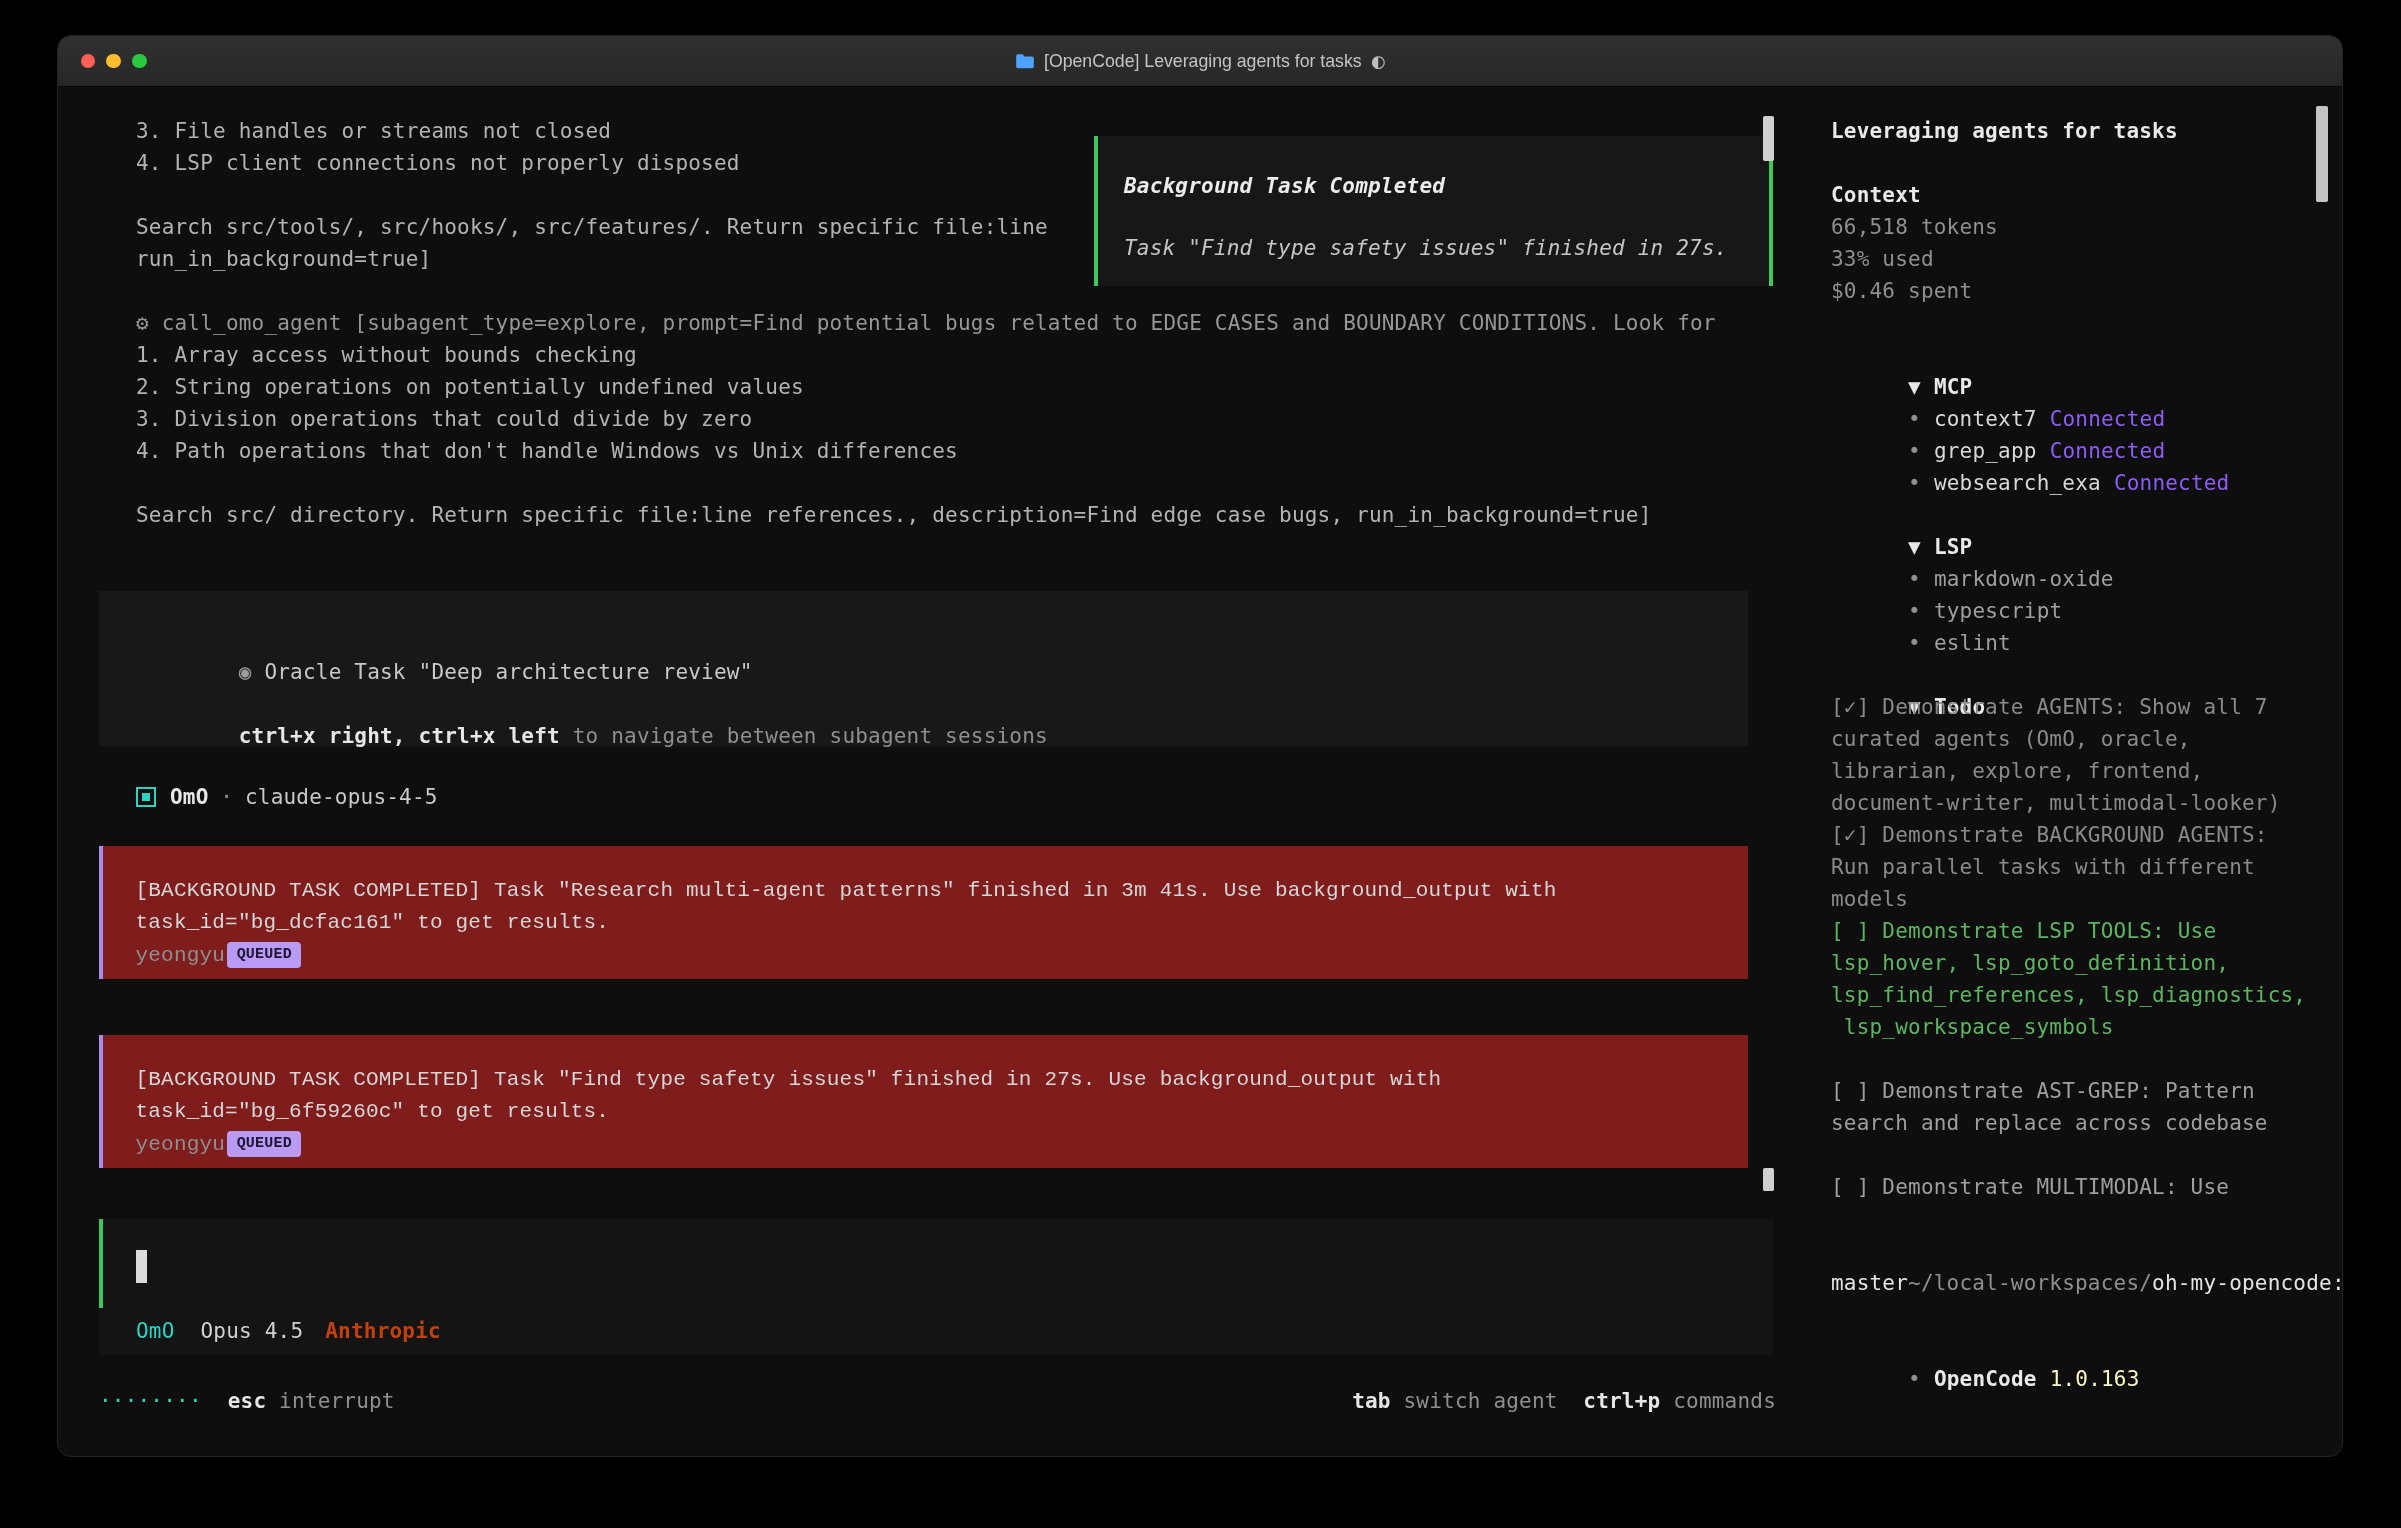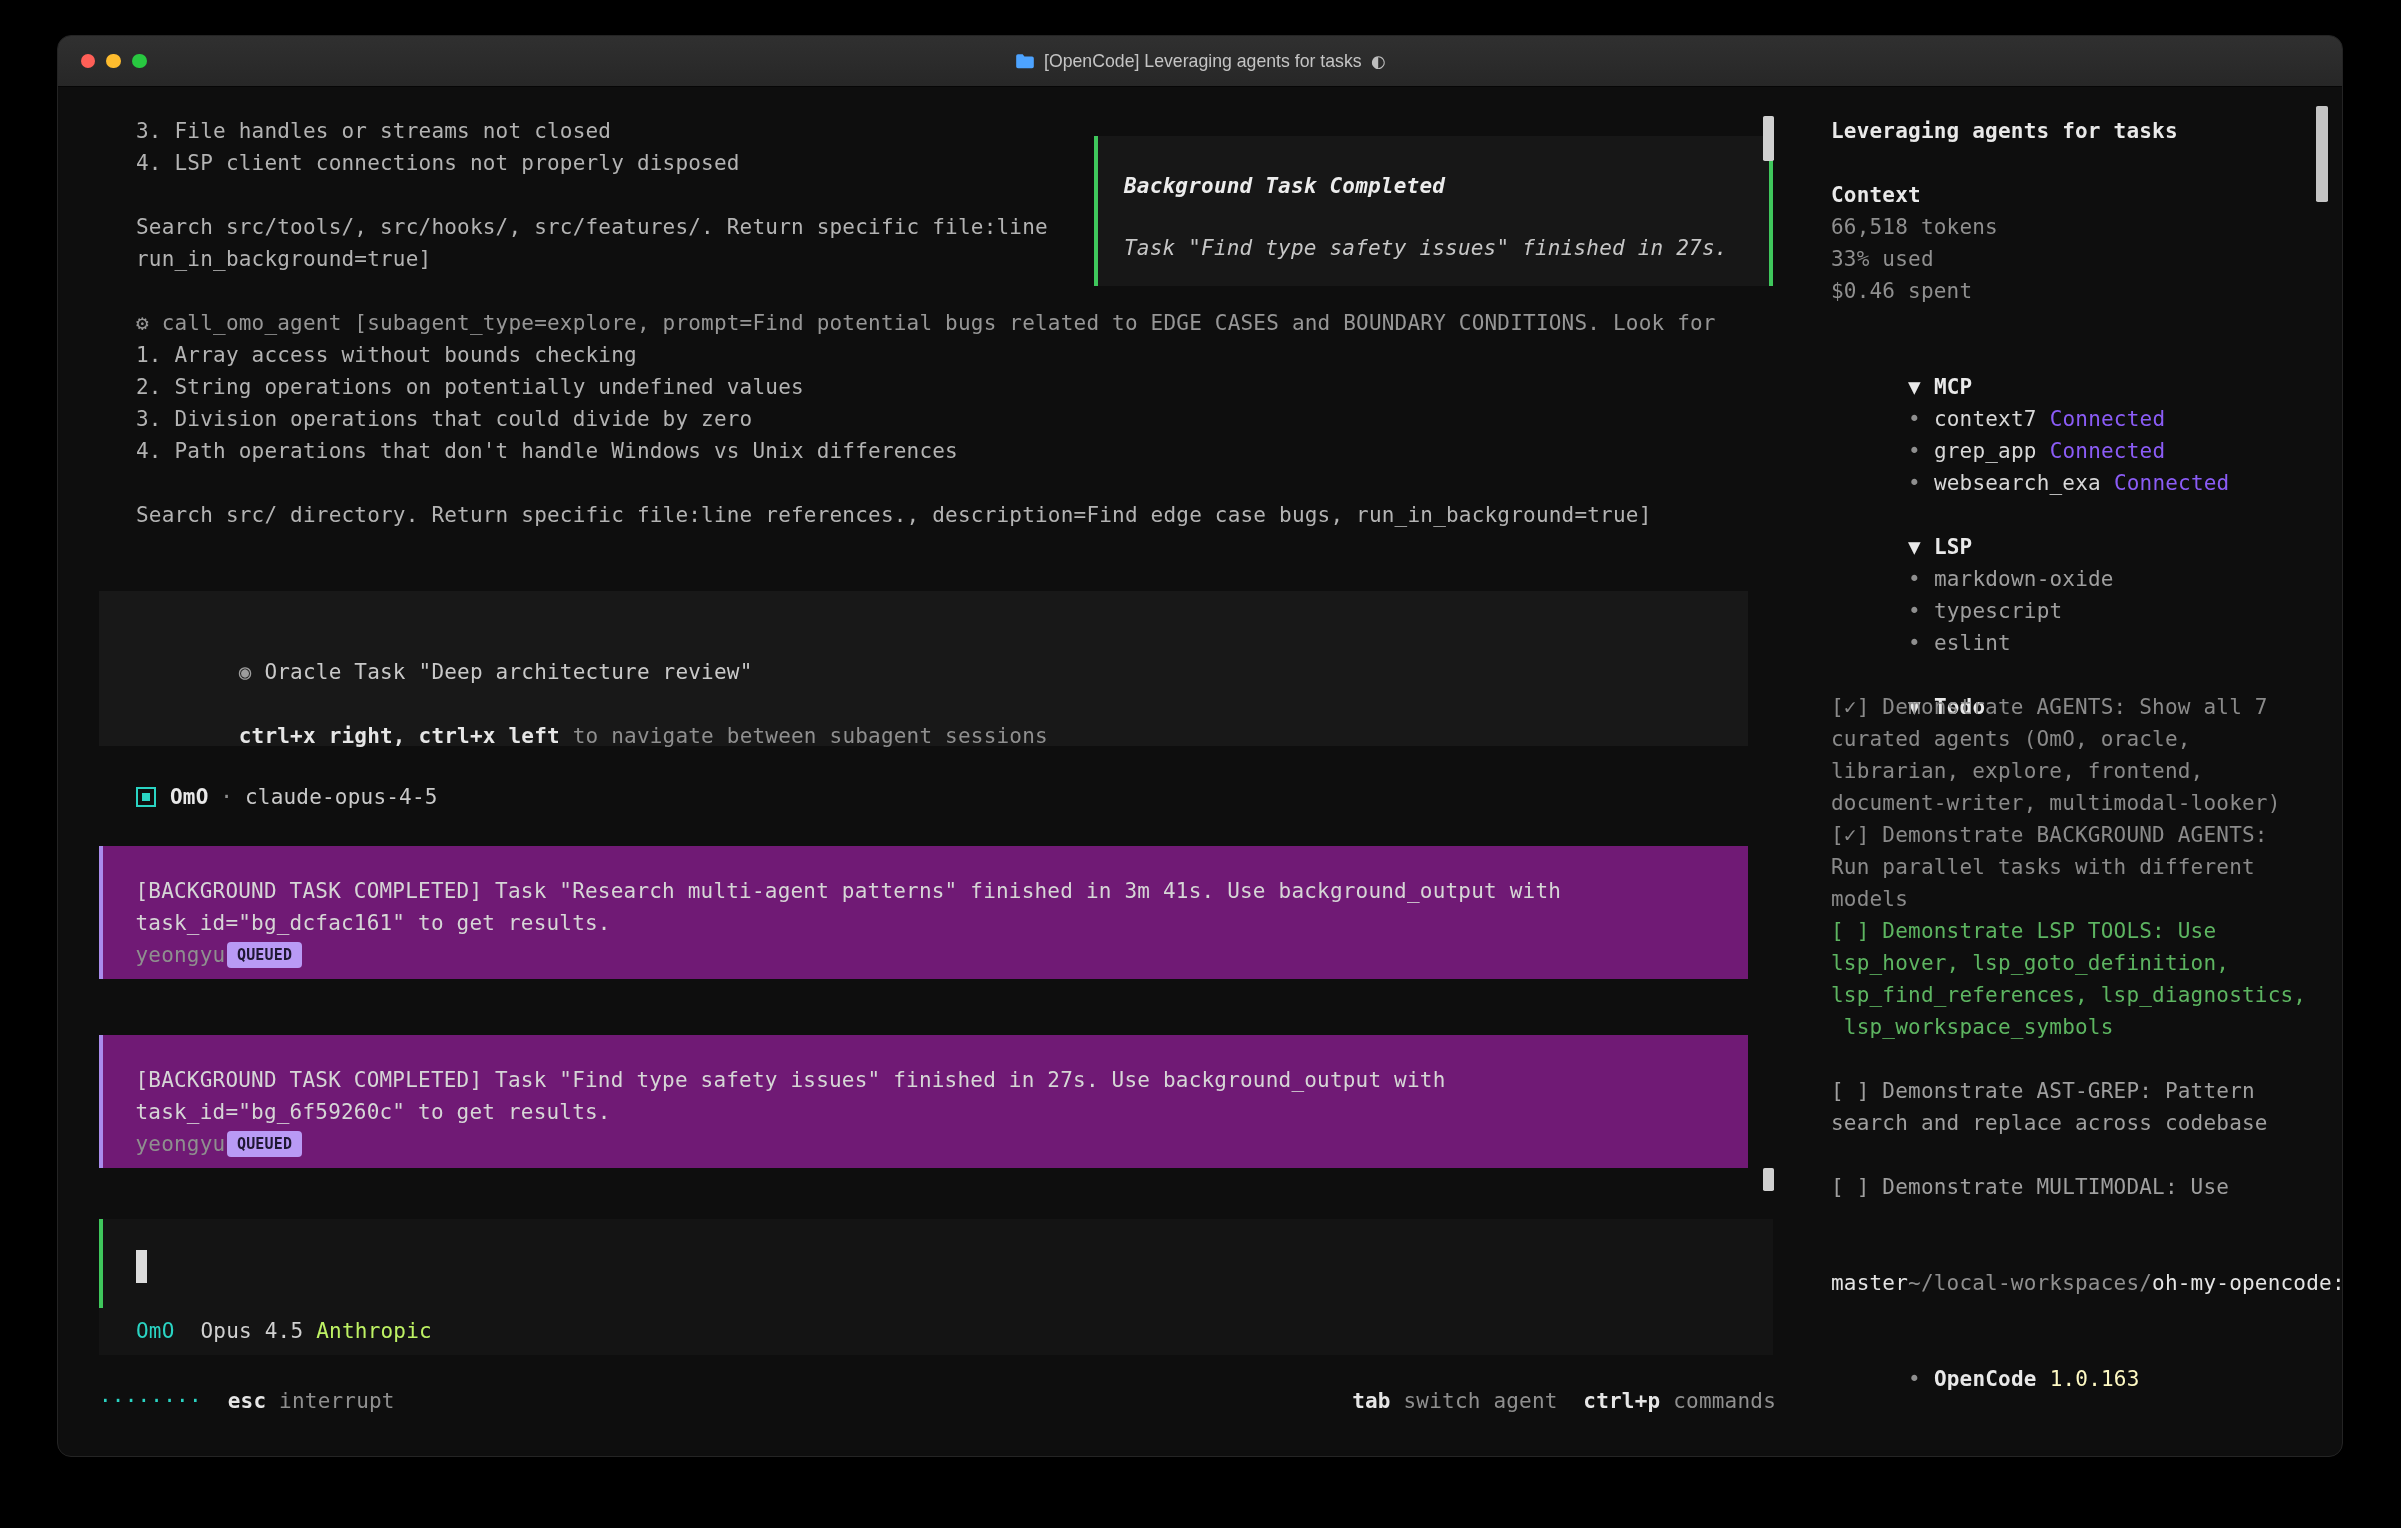--- a/index.html
+++ b/index.html
@@ -41,37 +41,37 @@
   .hint-rest{color:#8f8f8f;}
   .oracle-ic{color:#9c9c9c;}
   .agent-line{margin-top:35px;height:32px;display:flex;align-items:center;padding-left:37px;
               font-size:21px;letter-spacing:0.2px;}
   .agent-ic{width:20px;height:20px;border:2.4px solid #2ad4c3;box-sizing:border-box;
             display:inline-flex;align-items:center;justify-content:center;margin-right:14px;}
   .agent-ic-core{width:8.3px;height:8.3px;background:#2ad4c3;}
   .agent-name{font-weight:bold;color:#e8e8e8;}
   .agent-dot{color:#8f8f8f;margin:0 11.8px;}
   .agent-model{color:#c9c9c9;}
-  .msg{width:1649px;height:133px;background:#701a75;border-left:4.7px solid #a98ced;
-       box-sizing:border-box;padding:29.5px 0 0 32.5px;}
+  .msg{width:1649px;height:133px;background:#7f1d1d;border-left:4.7px solid #a98ced;
+       box-sizing:border-box;padding:29.5px 0 0 32.5px;font-family:Liberation Mono, monospace;}
   .msg.first{margin-top:32.5px;}
   .msg.second{margin-top:56px;}
   .mline{height:32px;line-height:32px;white-space:pre;font-size:21px;letter-spacing:0.2px;color:#d6d6d6;}
   .meta{height:32px;display:flex;align-items:center;}
   .author{color:#8f8f8f;font-size:21px;letter-spacing:0.2px;}
   .badge{margin-left:2px;background:#b99af5;color:#1f1733;font-weight:bold;font-size:15px;
          padding:0 9.5px;border-radius:4px;height:26px;line-height:26px;letter-spacing:0.2px;}
   .inputbox{margin-top:51px;width:1674px;background:#141414;}
   .input-row{height:89px;border-left:4.7px solid #3fc75c;box-sizing:border-box;padding:31px 0 0 32.5px;}
   .cursor{width:11.2px;height:33px;background:#dcdcdc;}
   .model-row{height:47px;padding-left:37px;display:flex;align-items:center;
              font-size:21px;letter-spacing:0.2px;}
   .mb-agent{color:#2ad4c3;margin-right:26px;}
   .mb-model{color:#d0d0d0;}
-  .mb-provider{color:#bef264;margin-left:13px;}
+  .mb-provider{color:#c2410c;margin-left:22px;font-weight:bold;}
   
   .statusbar{position:absolute;left:41px;top:1349px;width:1677px;height:32px;
              display:flex;justify-content:space-between;align-items:center;
              font-size:21px;letter-spacing:0.2px;}
   .status-left{display:flex;align-items:center;}
   .spinner{color:#2ad4c3;margin-right:26px;white-space:pre;}
   .key{font-weight:bold;color:#e6e6e6;white-space:pre;}
   .klabel{color:#8f8f8f;white-space:pre;}
   .status-right{white-space:pre;}
   

